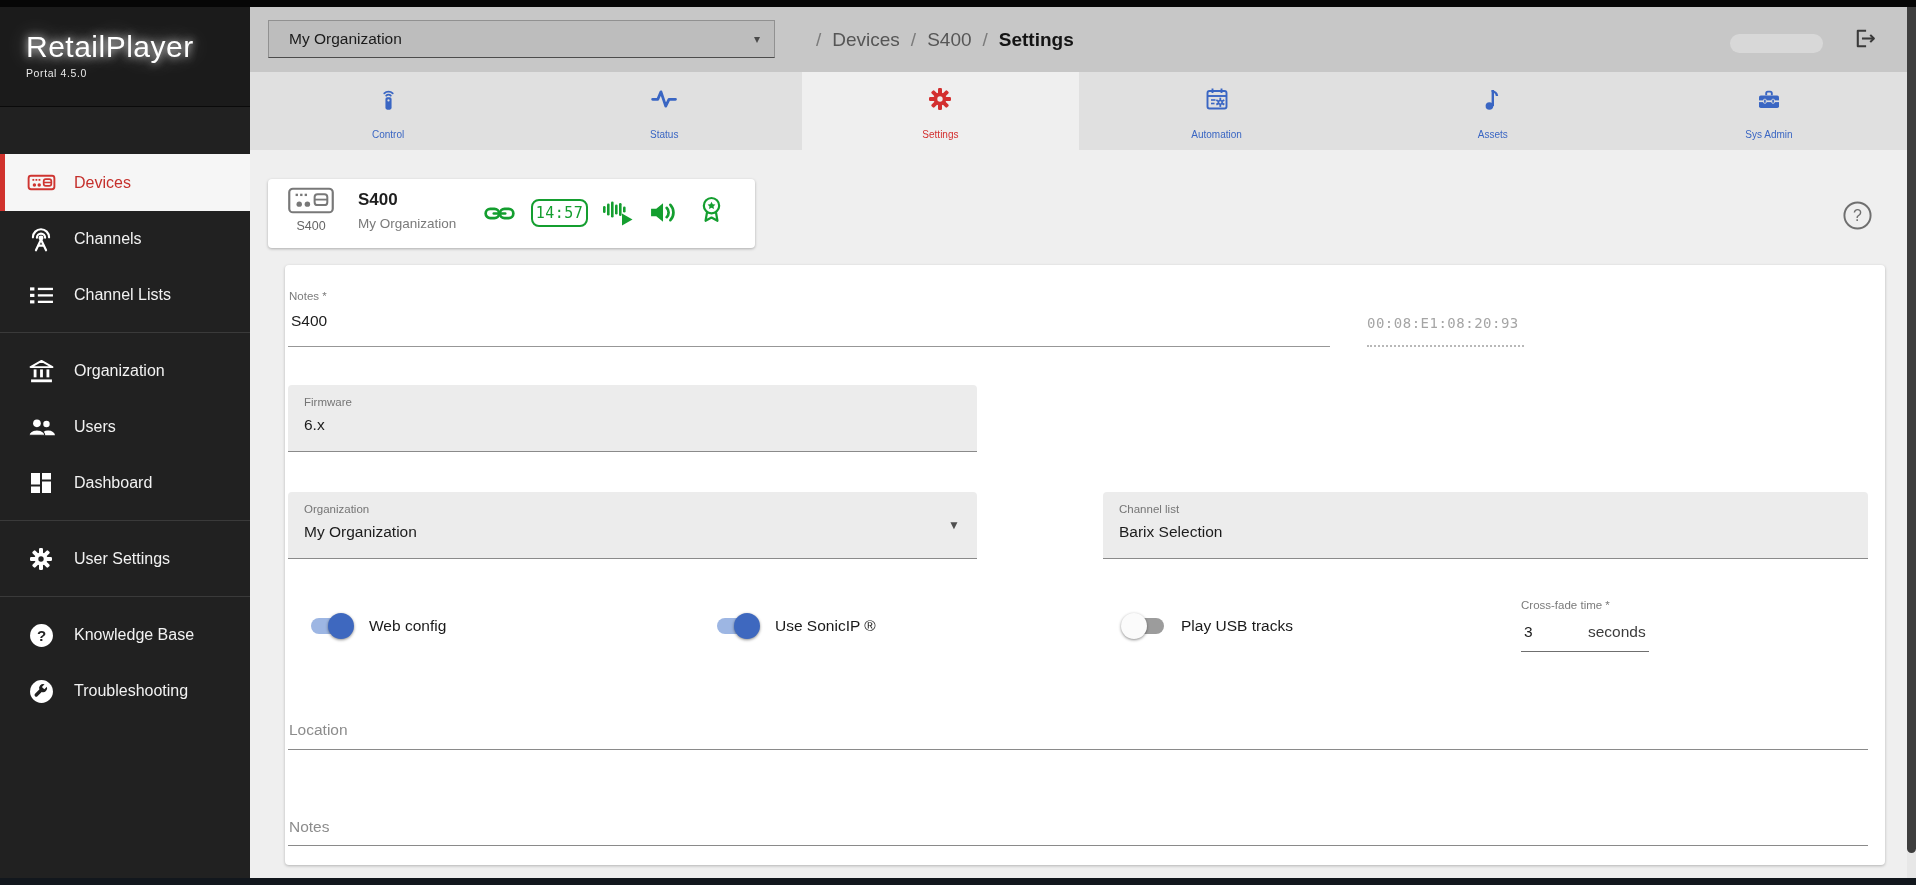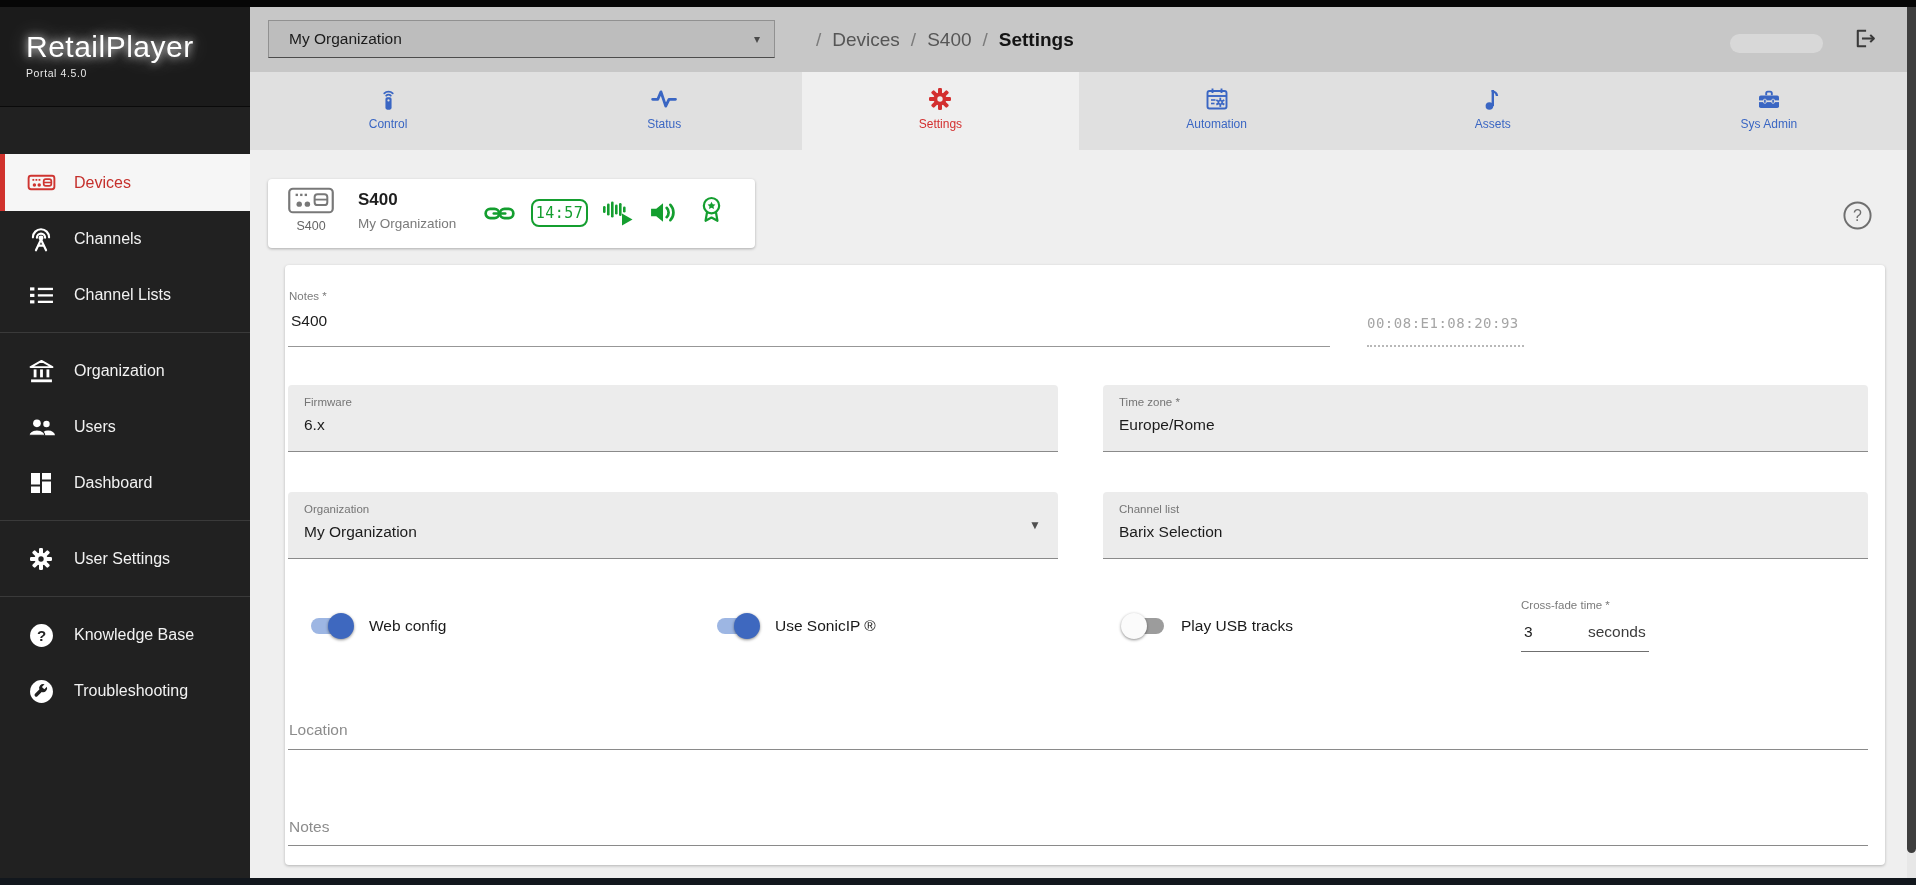--- a/index.html
+++ b/index.html
@@ -39,21 +39,21 @@
   #breadcrumb .sep { color:#7b7b7b; }
   #breadcrumb .crumb { color:#565656; cursor:pointer; }
   #breadcrumb .crumb.current { color:#141414; font-weight:700; cursor:default; }
   #user-pill { position:absolute; left:1480px; top:27px; width:93px; height:19px; border-radius:10px; background:#d8d8d8; }
   #logout-btn { position:absolute; left:1598px; top:19px; width:30px; height:28px; cursor:pointer; display:flex; align-items:center; justify-content:center; }
 
   
   #tabbar { position:absolute; left:250px; top:72px; width:1657px; height:78px; background:#e0e0e0; display:flex; z-index:5; }
   .tab { flex:1 1 0; display:flex; flex-direction:column; align-items:center; justify-content:flex-start; padding-top:13px; cursor:pointer; }
   .tab-icon { height:28px; display:flex; align-items:center; justify-content:center; }
-  .tab-label { font-size:12px; color:#3a66c3; margin-top:4px; }
+  .tab-label { font-size:10px; color:#3a66c3; margin-top:16px; }
   .tab.active { background:#efefef; }
   .tab.active .tab-label { color:#d32f2f; }
 
   
   #content { position:absolute; left:250px; top:150px; width:1657px; height:728px; background:#efefef; }
 
   
   #device-card { position:absolute; left:18px; top:29px; width:487px; height:69px; background:#fff;
                  border-radius:4px; box-shadow:0 1px 3px rgba(0,0,0,.28); }
   .dev-icon-wrap { position:absolute; left:13px; top:7px; width:60px; text-align:center; }
@@ -81,21 +81,21 @@
   #mac-field { position:absolute; left:1082px; top:50px; width:157px; height:32px;
                font-family:"DejaVu Sans Mono","Liberation Mono",monospace; font-size:14px; color:#a5a5a5;
                letter-spacing:.5px; border-bottom:2px dotted #b8b8b8; }
 
   .filled-box { position:absolute; height:67px; background:#ececec; border-radius:4px 4px 0 0;
                 border-bottom:1px solid #8a8a8a; padding:11px 16px 0; }
   .filled-box .fb-label { font-size:11.5px; color:#757575; }
   .filled-box .fb-value { font-size:15.5px; color:#1c1c1c; margin-top:8px; }
   .fb-arrow { position:absolute; right:17px; top:26px; font-size:12px; color:#4f4f4f; }
   .row2 { top:120px; } .row3 { top:227px; }
-  .col1 { left:3px; width:770px; } .col2 { left:818px; width:765px; }
+  .col1 { left:3px; width:689px; } .col2 { left:818px; width:765px; }
 
   
   .toggle-group { position:absolute; top:348px; display:flex; align-items:center; gap:15px; cursor:pointer; }
   #tg-0 { left:24px; } #tg-1 { left:430px; } #tg-2 { left:836px;text-align:right; }
   .switch { position:relative; width:45px; height:26px; flex:0 0 45px; }
   .switch .track { position:absolute; left:2px; top:5px; width:41px; height:16px; border-radius:8px; background:#9c9c9c; }
   .switch .knob { position:absolute; top:0; left:0; width:26px; height:26px; border-radius:50%; background:#fbfbfb;
                   box-shadow:0 1px 3px rgba(0,0,0,.45); }
   .switch.on .track { background:#9db6e3; }
   .switch.on .knob { left:auto; right:0; background:#3e68bf; }
@@ -425,24 +425,20 @@
     <div class="f-label" style="left:4px; top:25px;">Notes *</div>
     <div class="f-value" style="left:6px; top:47px;">S400</div>
     <div class="f-line" style="left:3px; top:81px; width:1042px;"></div>
 
     <div id="mac-field">00:08:E1:08:20:93</div>
 
     <div class="filled-box row2 col1">
       <div class="fb-label">Firmware</div>
       <div class="fb-value">6.x</div>
     </div>
-    <div class="filled-box row2 col2">
-      <div class="fb-label">Time zone *</div>
-      <div class="fb-value">Europe/Rome</div>
-    </div>
 
     <div class="filled-box row3 col1">
       <div class="fb-label">Organization</div>
       <div class="fb-value">My Organization</div>
       <span class="fb-arrow">▼</span>
     </div>
     <div class="filled-box row3 col2">
       <div class="fb-label">Channel list</div>
       <div class="fb-value">Barix Selection</div>
     </div>

